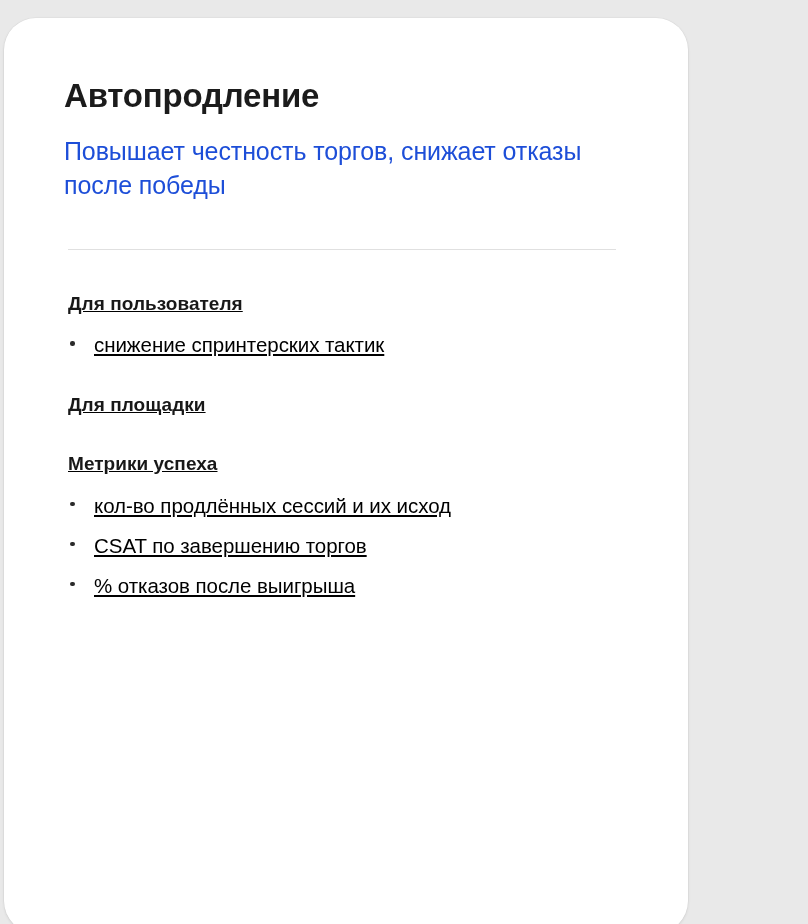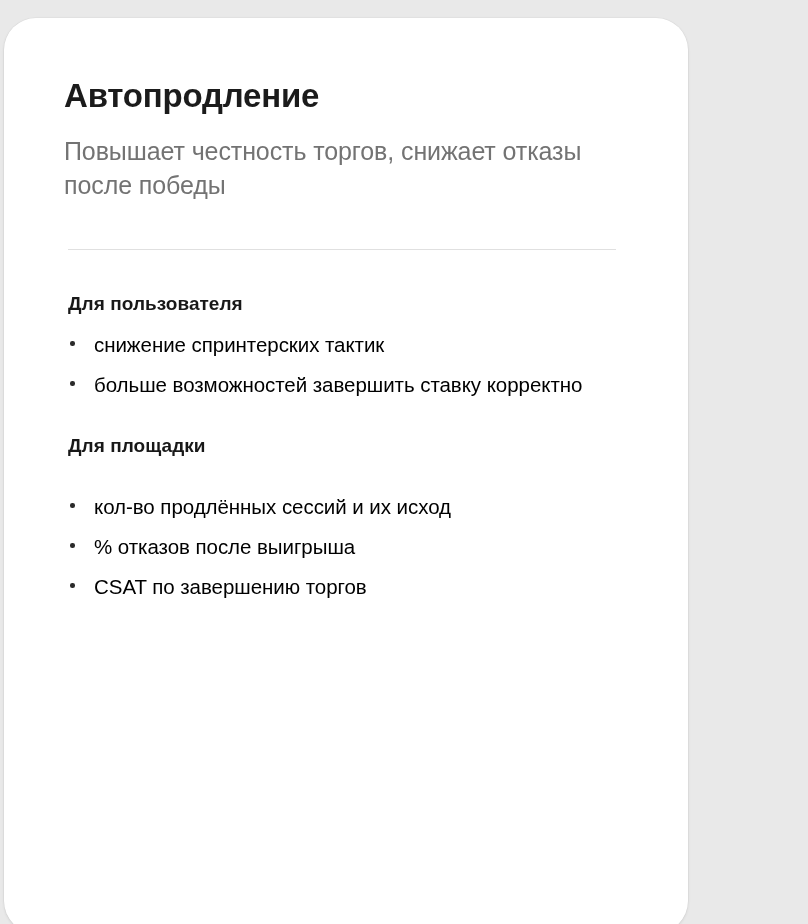--- a/index.html
+++ b/index.html
@@ -38,38 +38,39 @@
     line-height: 1.2;
     color: #1b1b1b;
     letter-spacing: -0.2px;
     margin: 0 0 18px 0;
   }
 
   .page-subtitle {
     font-size: 25px;
     font-weight: normal;
     line-height: 1.38;
-    color: #737373;
+    color: #1d4ed8;
     margin: 0;
     max-width: 600px;
     letter-spacing: -0.1px;
   }
 
   .divider {
     height: 1px;
     background: #e0e0e0;
     margin: 46px 16px 0 4px;
   }
 
   .sections {
     margin-top: 42px;
   }
 
   .section {
     margin-bottom: 34px;
+    text-decoration: underline;
   }
   .section:last-child {
     margin-bottom: 0;
   }
 
   .section-heading {
     font-size: 19px;
     font-weight: bold;
     color: #181818;
     line-height: 1.3;
@@ -121,43 +122,40 @@
 
     <div class="sections">
 
       <div class="section">
         <h2 class="section-heading">Для пользователя</h2>
         <ul class="bullet-list">
           <li class="bullet-item">
             <span class="bullet-dot"></span>
             <span>снижение спринтерских тактик</span>
           </li>
-          <li class="bullet-item">
-            <span class="bullet-dot"></span>
-            <span>больше возможностей завершить ставку корректно</span>
-          </li>
         </ul>
       </div>
 
       <div class="section">
         <h2 class="section-heading">Для площадки</h2>
       </div>
 
       <div class="section">
+        <h2 class="section-heading">Метрики успеха</h2>
         <ul class="bullet-list">
           <li class="bullet-item">
             <span class="bullet-dot"></span>
             <span>кол-во продлённых сессий и их исход</span>
           </li>
           <li class="bullet-item">
             <span class="bullet-dot"></span>
-            <span>% отказов после выигрыша</span>
+            <span>CSAT по завершению торгов</span>
           </li>
           <li class="bullet-item">
             <span class="bullet-dot"></span>
-            <span>CSAT по завершению торгов</span>
+            <span>% отказов после выигрыша</span>
           </li>
         </ul>
       </div>
 
     </div>
   </div>
 </div>
 
 </body></html>

